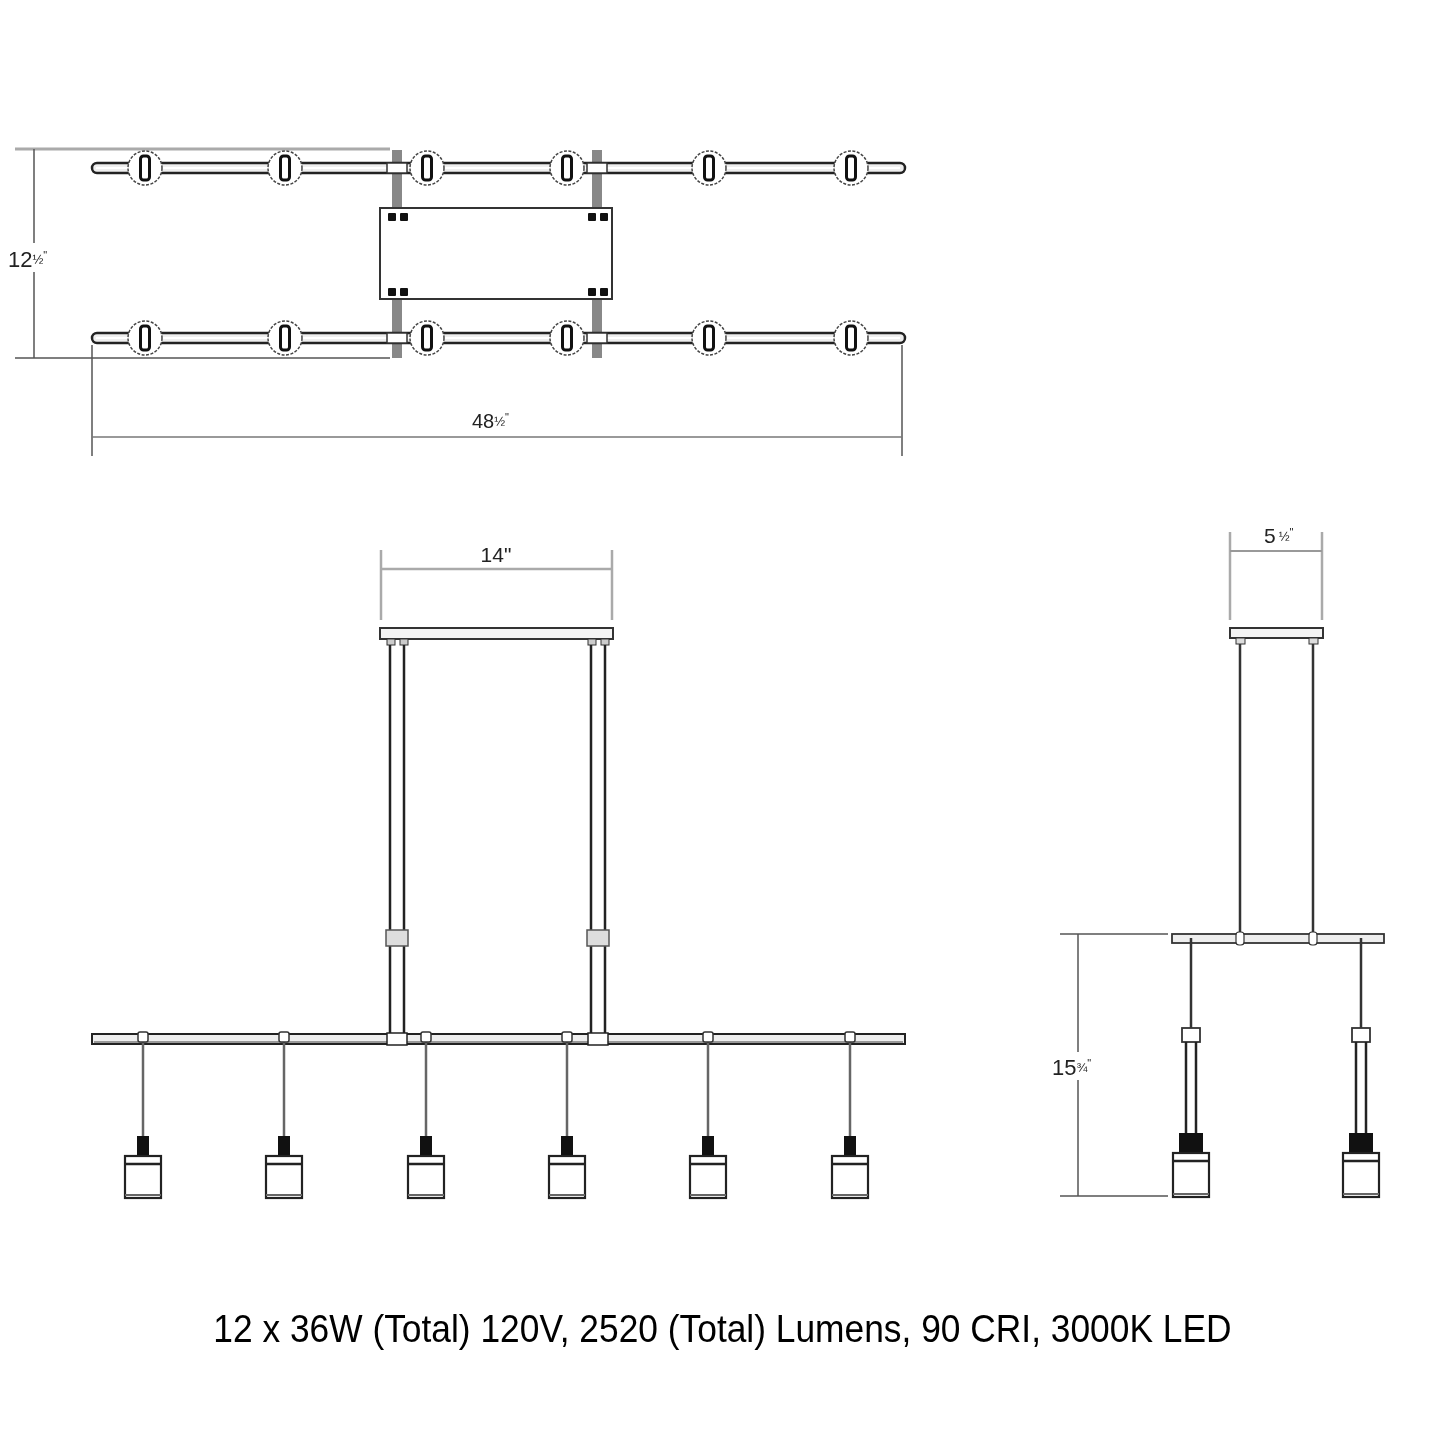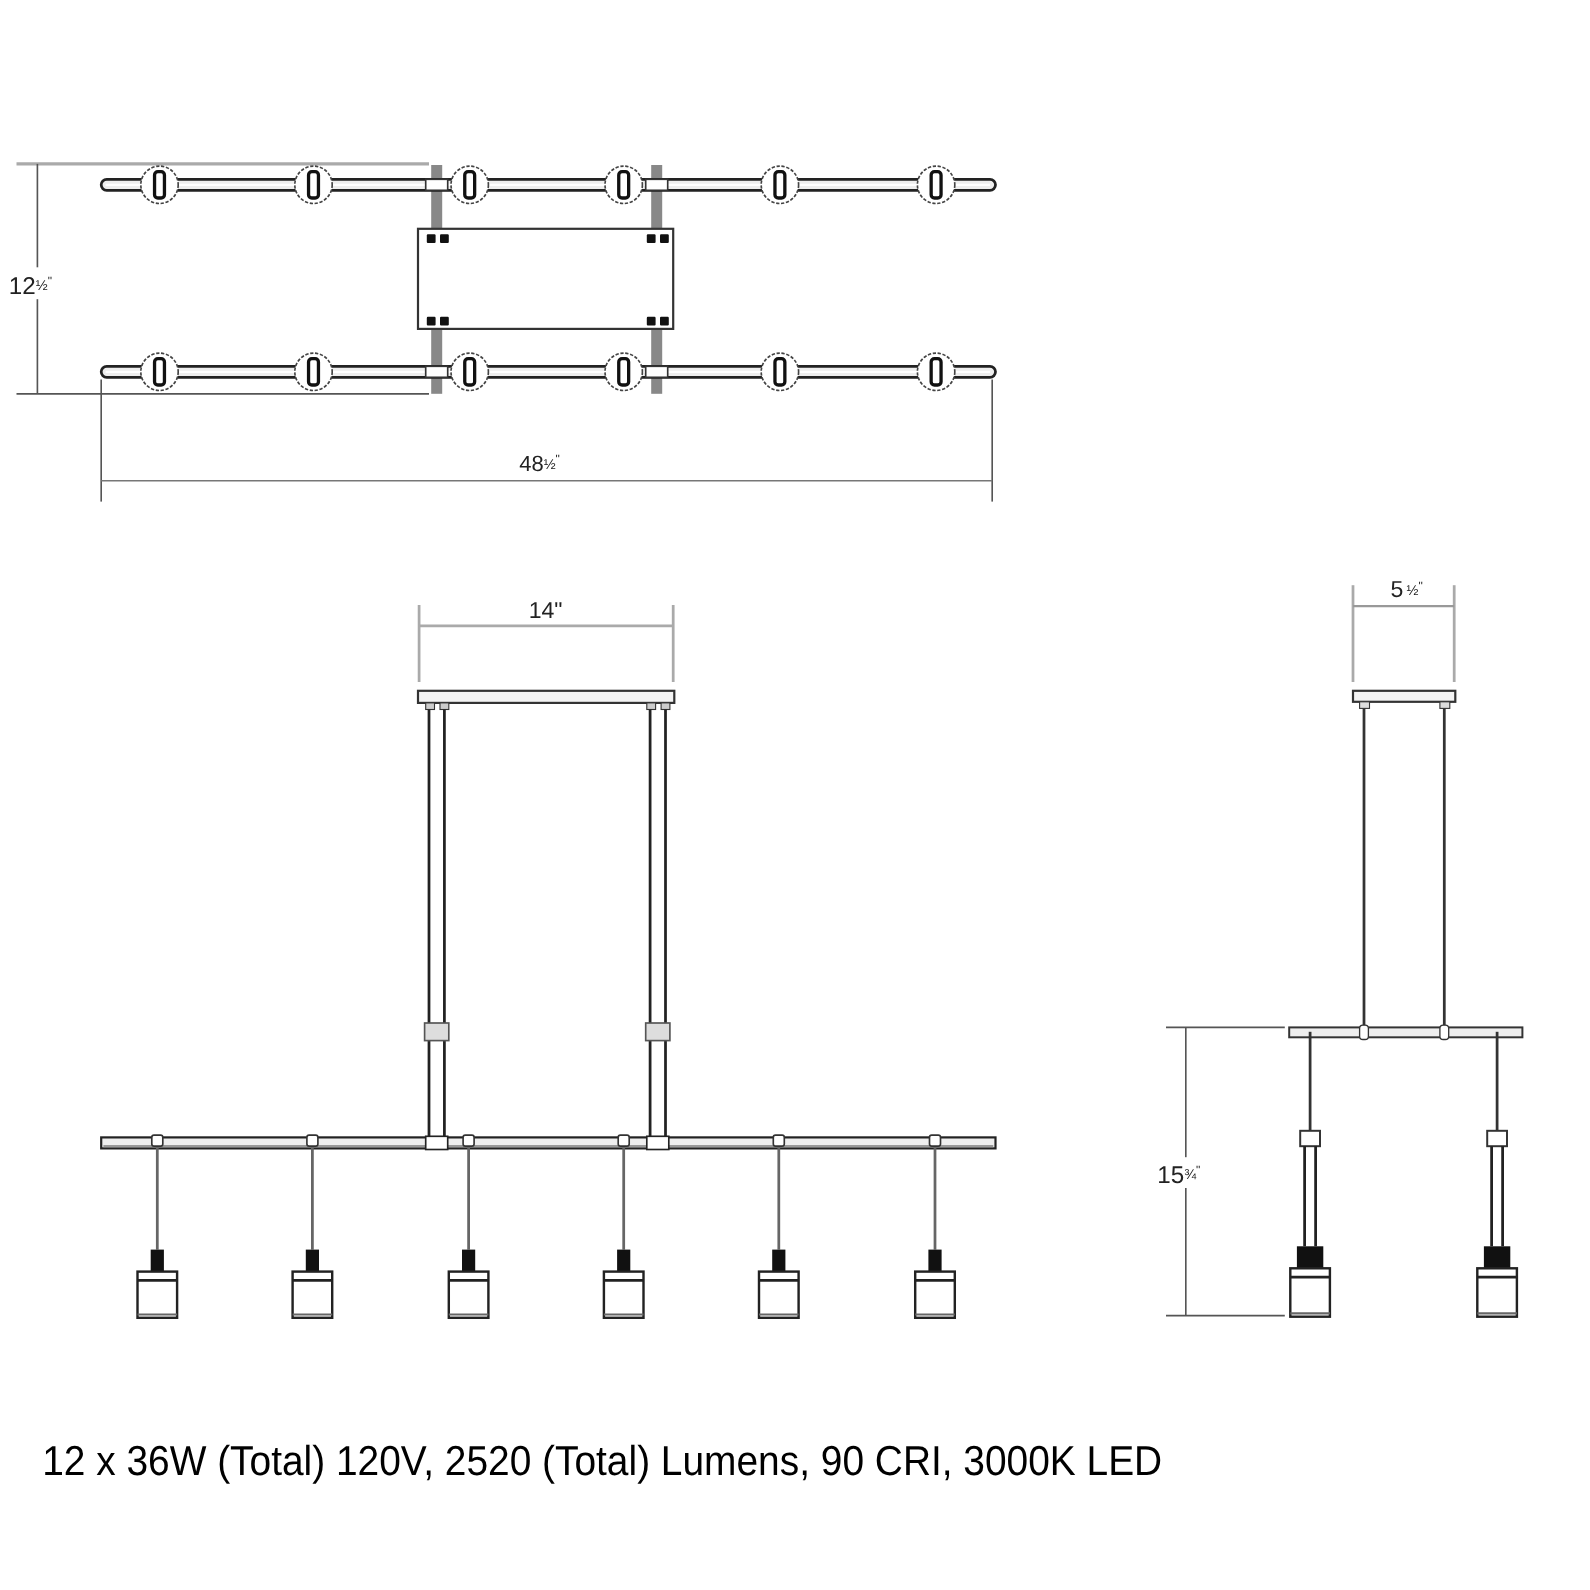--- a/index.html
+++ b/index.html
@@ -1,20 +1,20 @@
 <!DOCTYPE html>
 <html><head>
   <meta charset="utf-8">
   <style>
     html, body { margin: 0; padding: 0; background: #ffffff; }
     body { width: 1445px; height: 1445px; position: relative; overflow: hidden; font-family: "Liberation Sans", sans-serif; }
     svg { position: absolute; left: 0; top: 0; }
     .dimtext { font-family: "Liberation Sans", sans-serif; fill: #222; }
     .caption {
-      position: absolute; left: 0; width: 1445px; top: 1308px; text-align: left;
+      position: absolute; left: 0; width: 1445px; top: 1308px; text-align: center;
       font-family: "Liberation Sans", sans-serif; font-size: 38px; color: #000; letter-spacing: 0px;
       padding-left: 0; box-sizing: border-box;
     }
     .caption span { display: inline-block; transform: scaleX(0.93); transform-origin: center; }
   </style>
 </head>
 <body>
 
 <svg width="1445" height="1445" viewBox="0 0 1445 1445" xmlns="http://www.w3.org/2000/svg">
   <defs>

